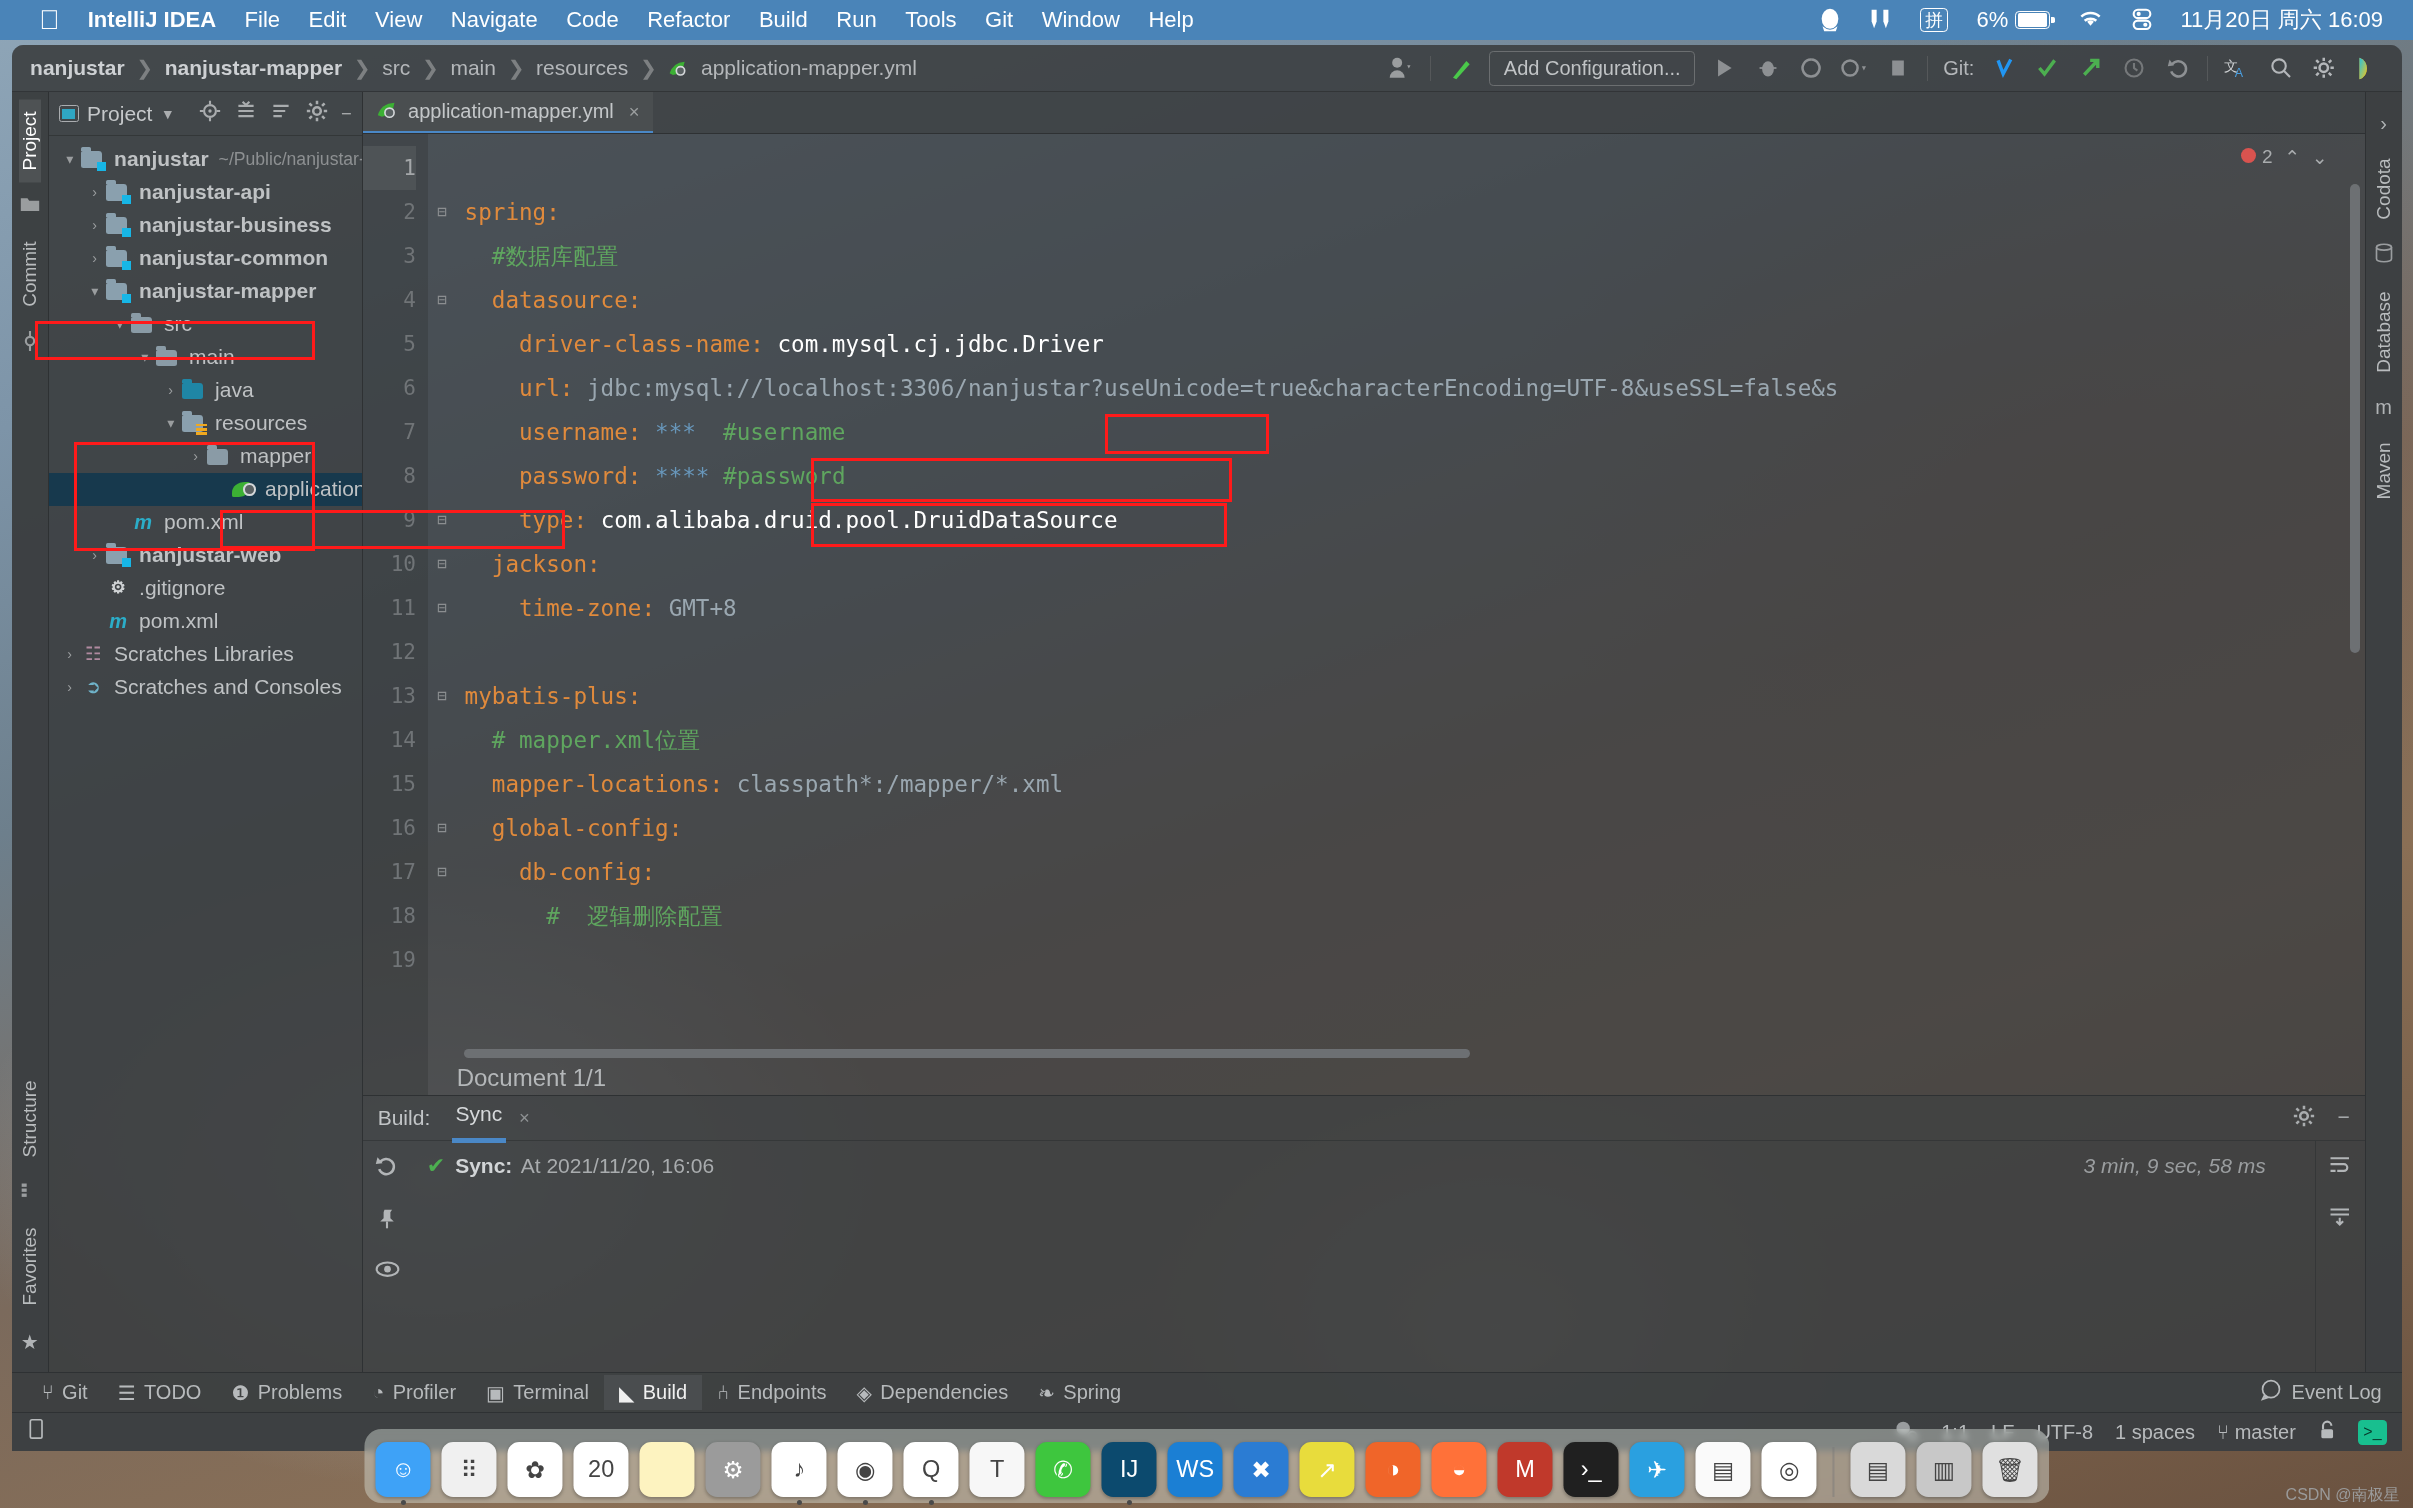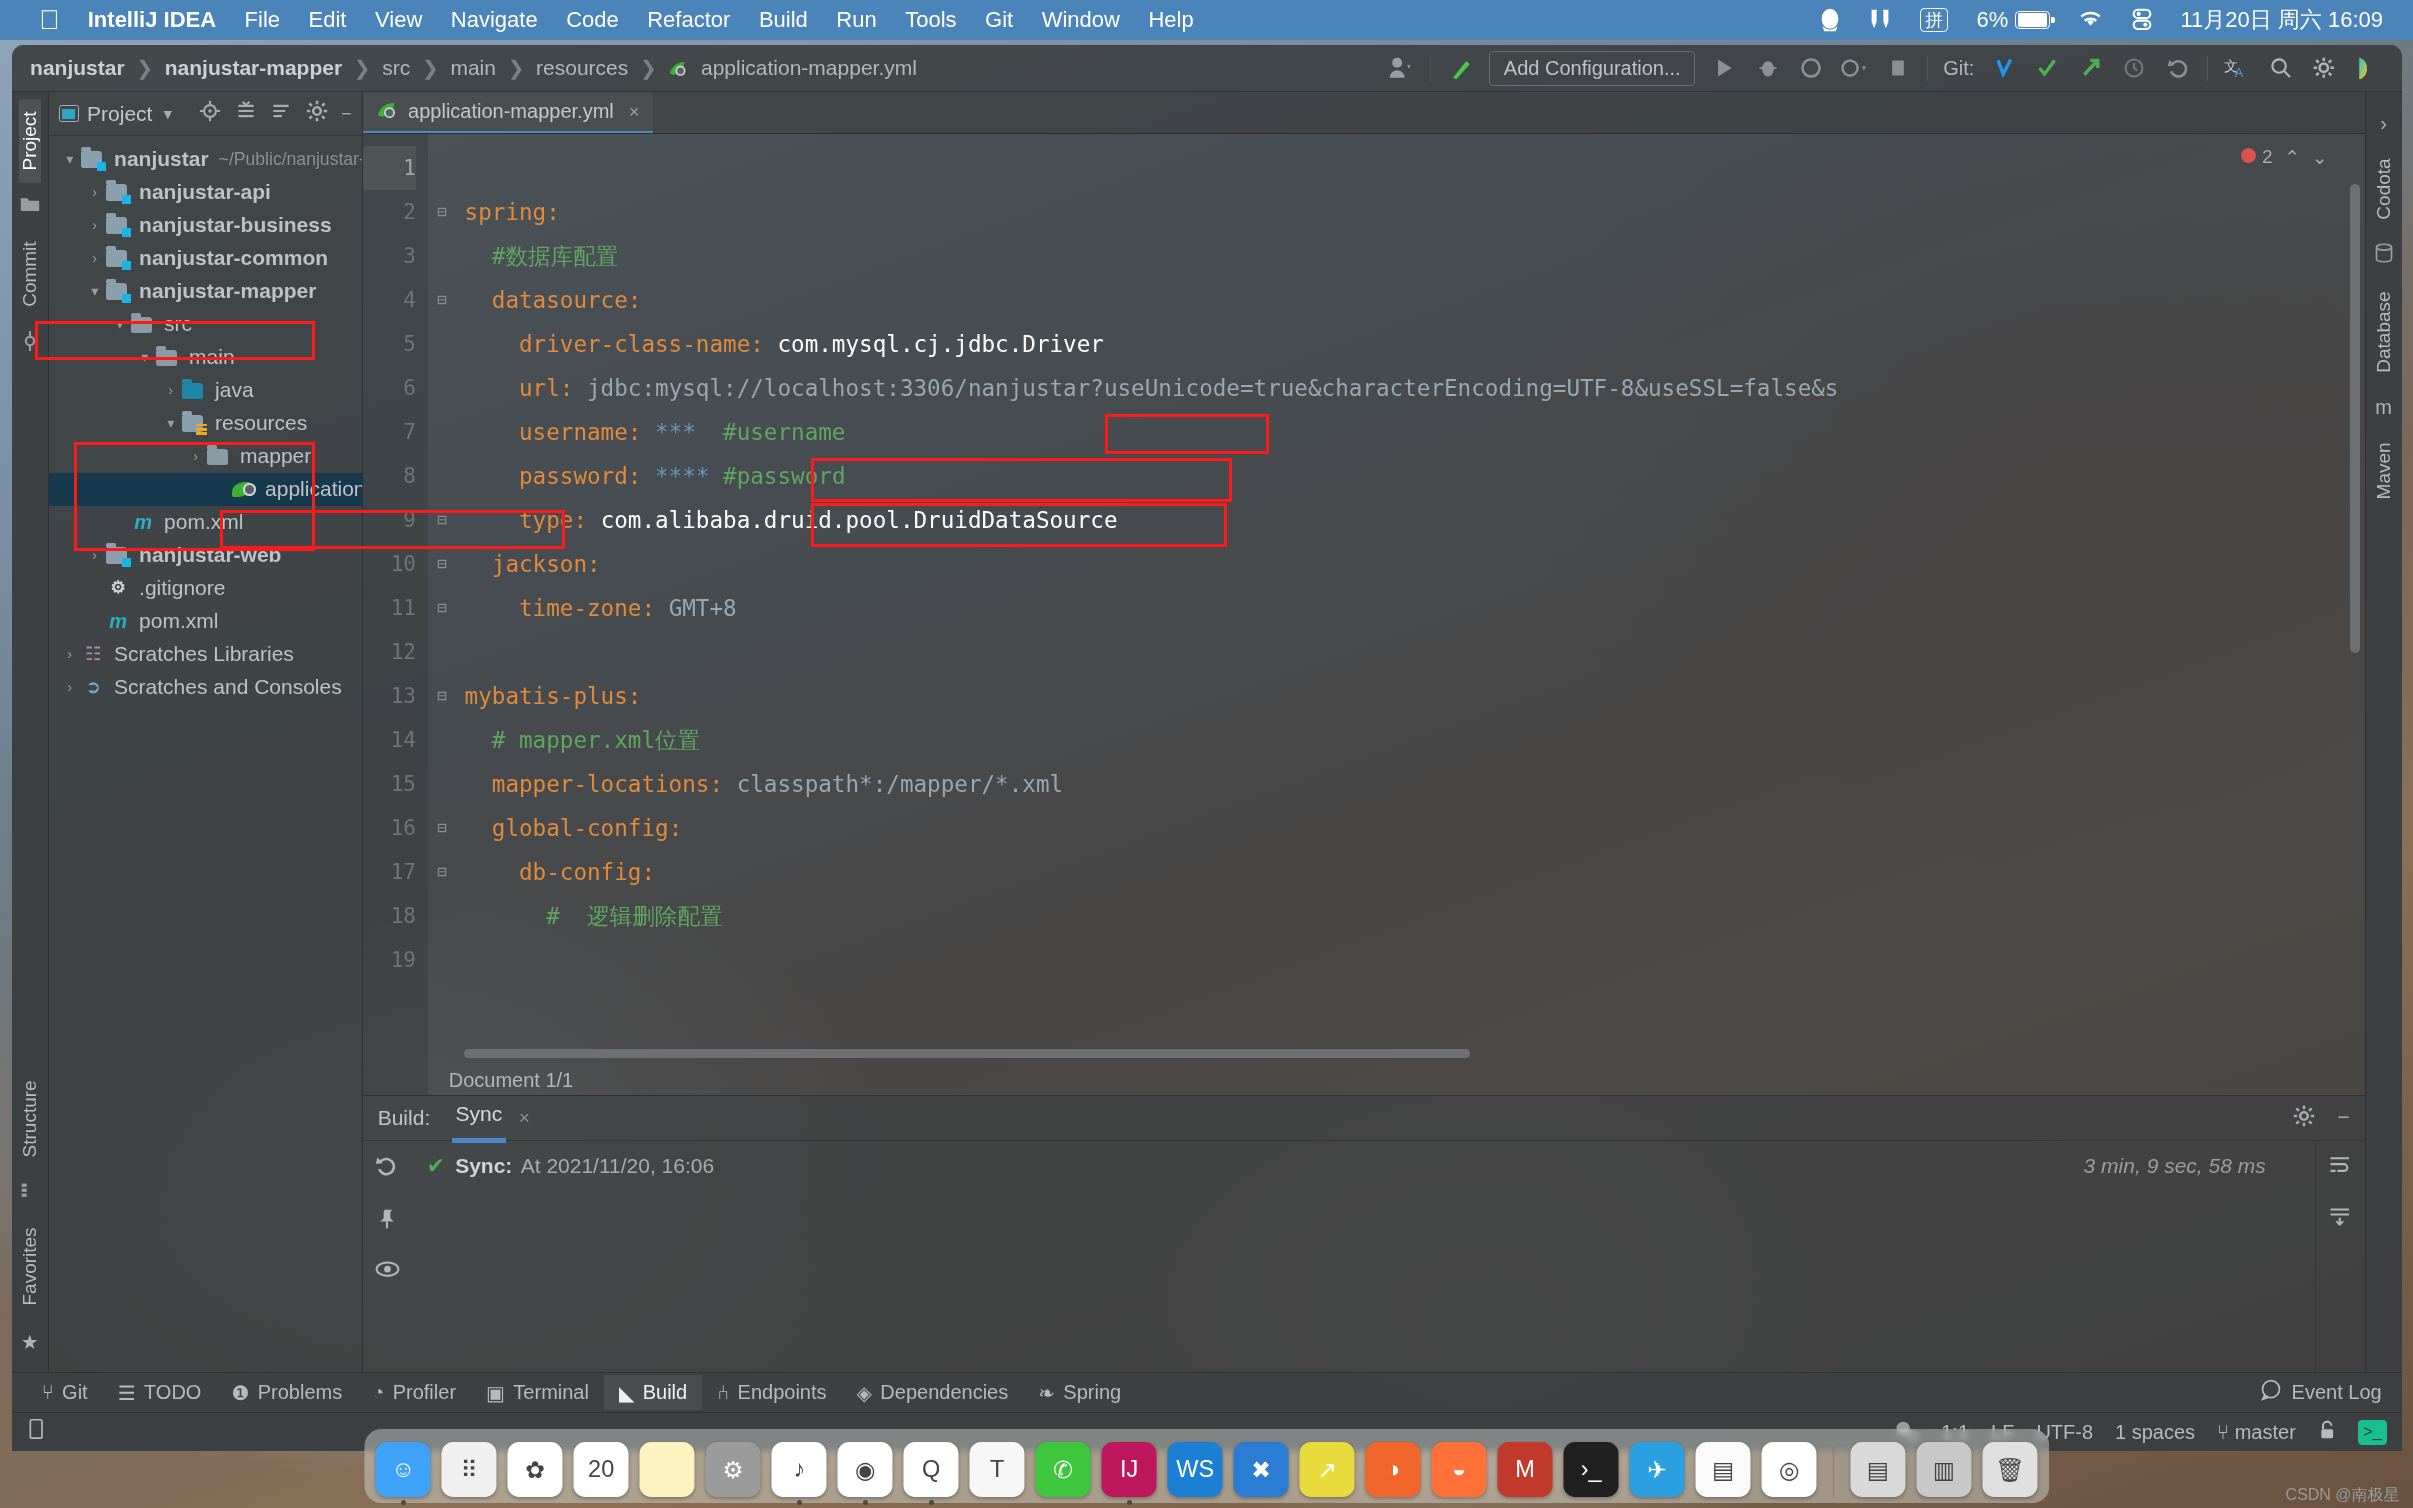--- a/index.html
+++ b/index.html
@@ -220,22 +220,22 @@
     font-family:"Liberation Sans",sans-serif; font-size:19px; color:#a9acae;
   }
   .errdot{ width:15px; height:15px; border-radius:50%; background:#d9534f; display:inline-block; margin-right:5.9px; }
   .scrollbar-v{
     position:absolute; right:5px; top:50px; width:10px; height:469px; background:#6d7073; border-radius:5px;
   }
   .scrollbar-h{
     position:absolute; left:101px; bottom:37px; height:9.2px; width:1006px; background:#6d7073; border-radius:5px;
   }
   .docstatus{
-    position:absolute; left:86px; bottom:3.4px; font-family:"Liberation Sans",sans-serif;
-    font-size:20px; color:#b4b7b9;
+    position:absolute; left:94px; bottom:3.4px; font-family:"Liberation Sans",sans-serif;
+    font-size:24px; color:#b4b7b9;
   }
 
   
   #build{
     height:277px; flex:none; display:flex; flex-direction:column;
     background:rgba(60,63,65,.55); border-top:0.8px solid #2e3133;
   }
   .bw-head{
     height:44px; display:flex; align-items:center; padding:0 15px; font-size:21px; color:#c2c5c7; flex:none;
     position:relative;
@@ -956,21 +956,21 @@
       <div class="dicon" style="background: rgb(255, 255, 255); color: rgb(68, 68, 68);">Q</div>
       <span class="dot"></span>
     </div>
     <div style="position: relative;">
       <div class="dicon" style="background: rgb(247, 247, 247); color: rgb(68, 68, 68);">T</div>
     </div>
     <div style="position: relative;">
       <div class="dicon" style="background: rgb(62, 198, 62); color: rgb(255, 255, 255);">✆</div>
     </div>
     <div style="position: relative;">
-      <div class="dicon" style="background: #be185d; color: rgb(255, 255, 255);">IJ</div>
+      <div class="dicon" style="background: #0c4a6e; color: rgb(255, 255, 255);">IJ</div>
       <span class="dot"></span>
     </div>
     <div style="position: relative;">
       <div class="dicon" style="background: rgb(27, 127, 212); color: rgb(255, 255, 255);">WS</div>
     </div>
     <div style="position: relative;">
       <div class="dicon" style="background: rgb(43, 124, 211); color: rgb(255, 255, 255);">✖</div>
     </div>
     <div style="position: relative;">
       <div class="dicon" style="background: rgb(232, 220, 60); color: rgb(255, 255, 255);">↗</div>

